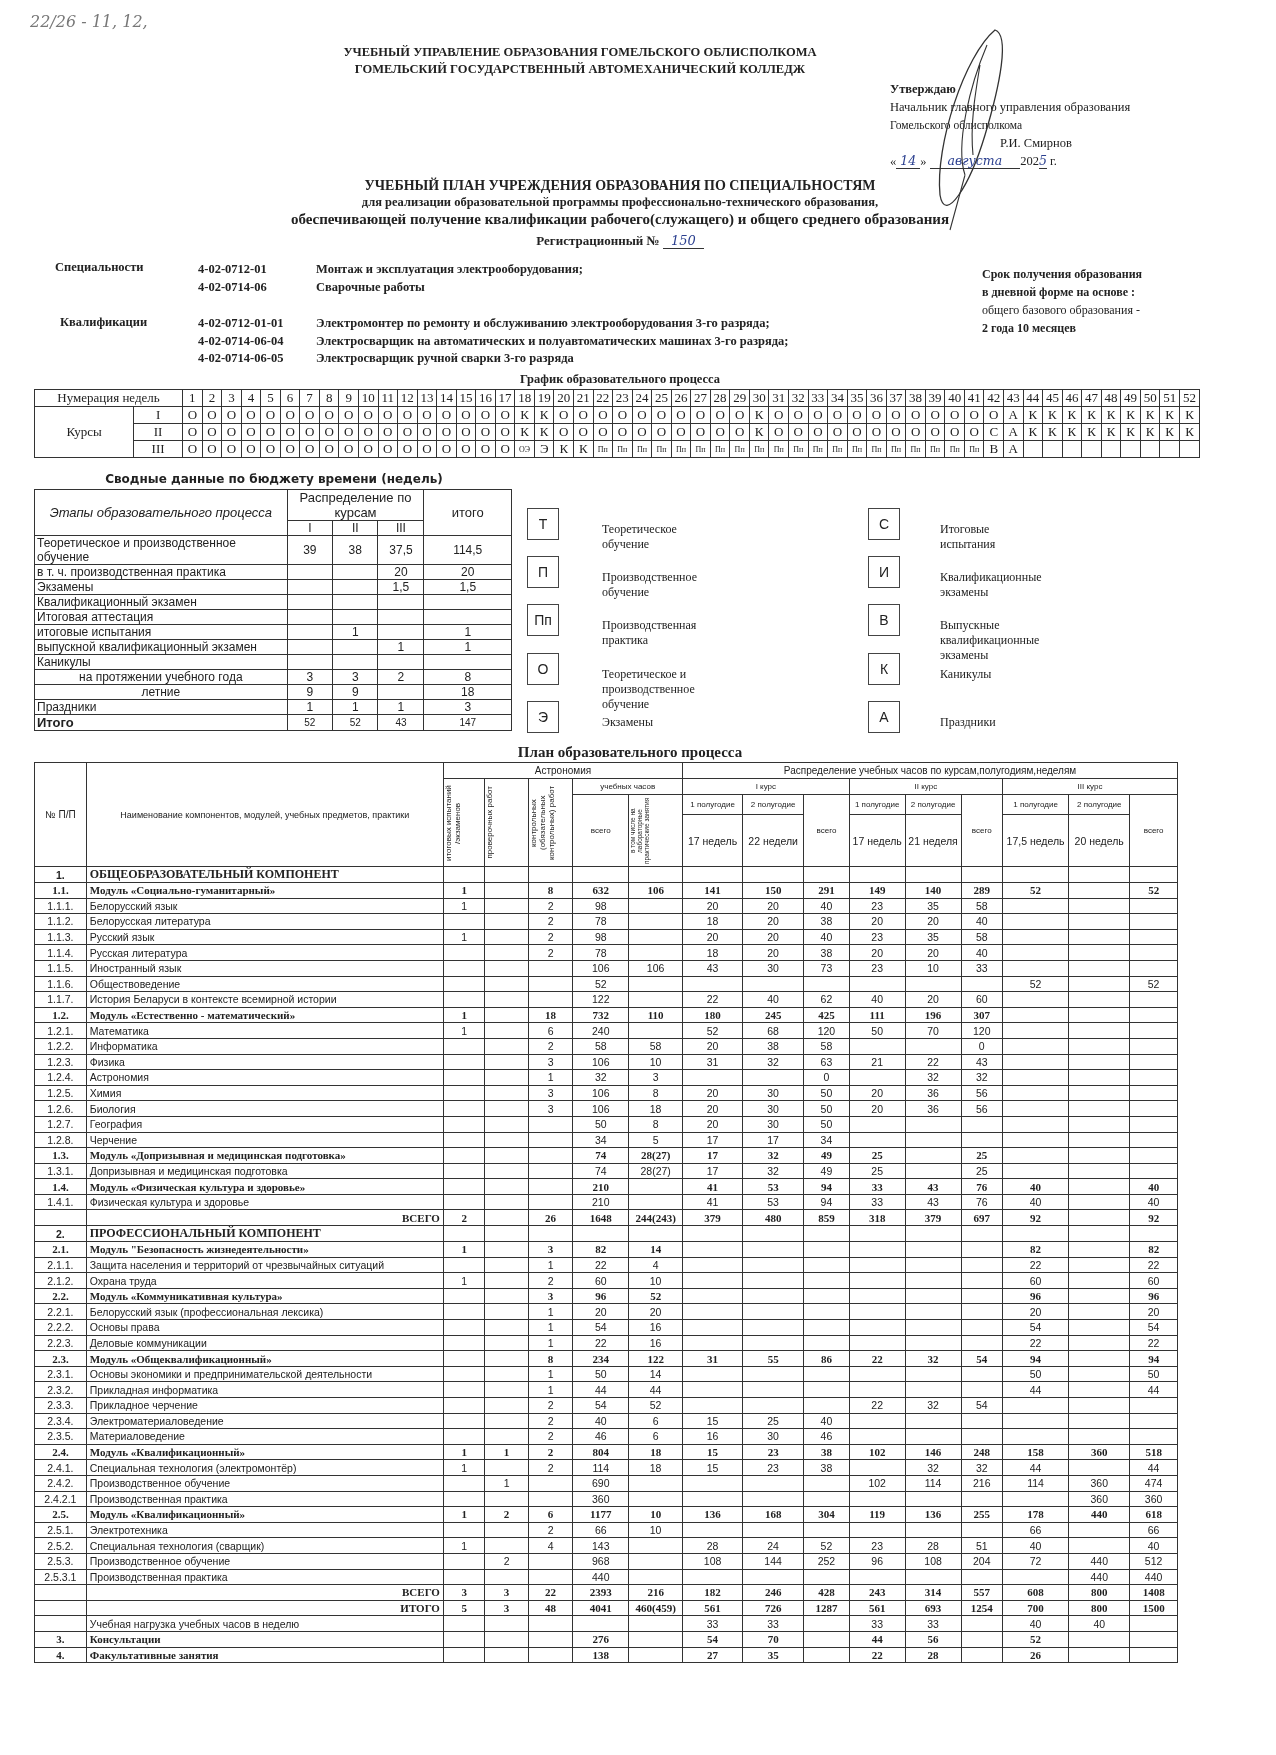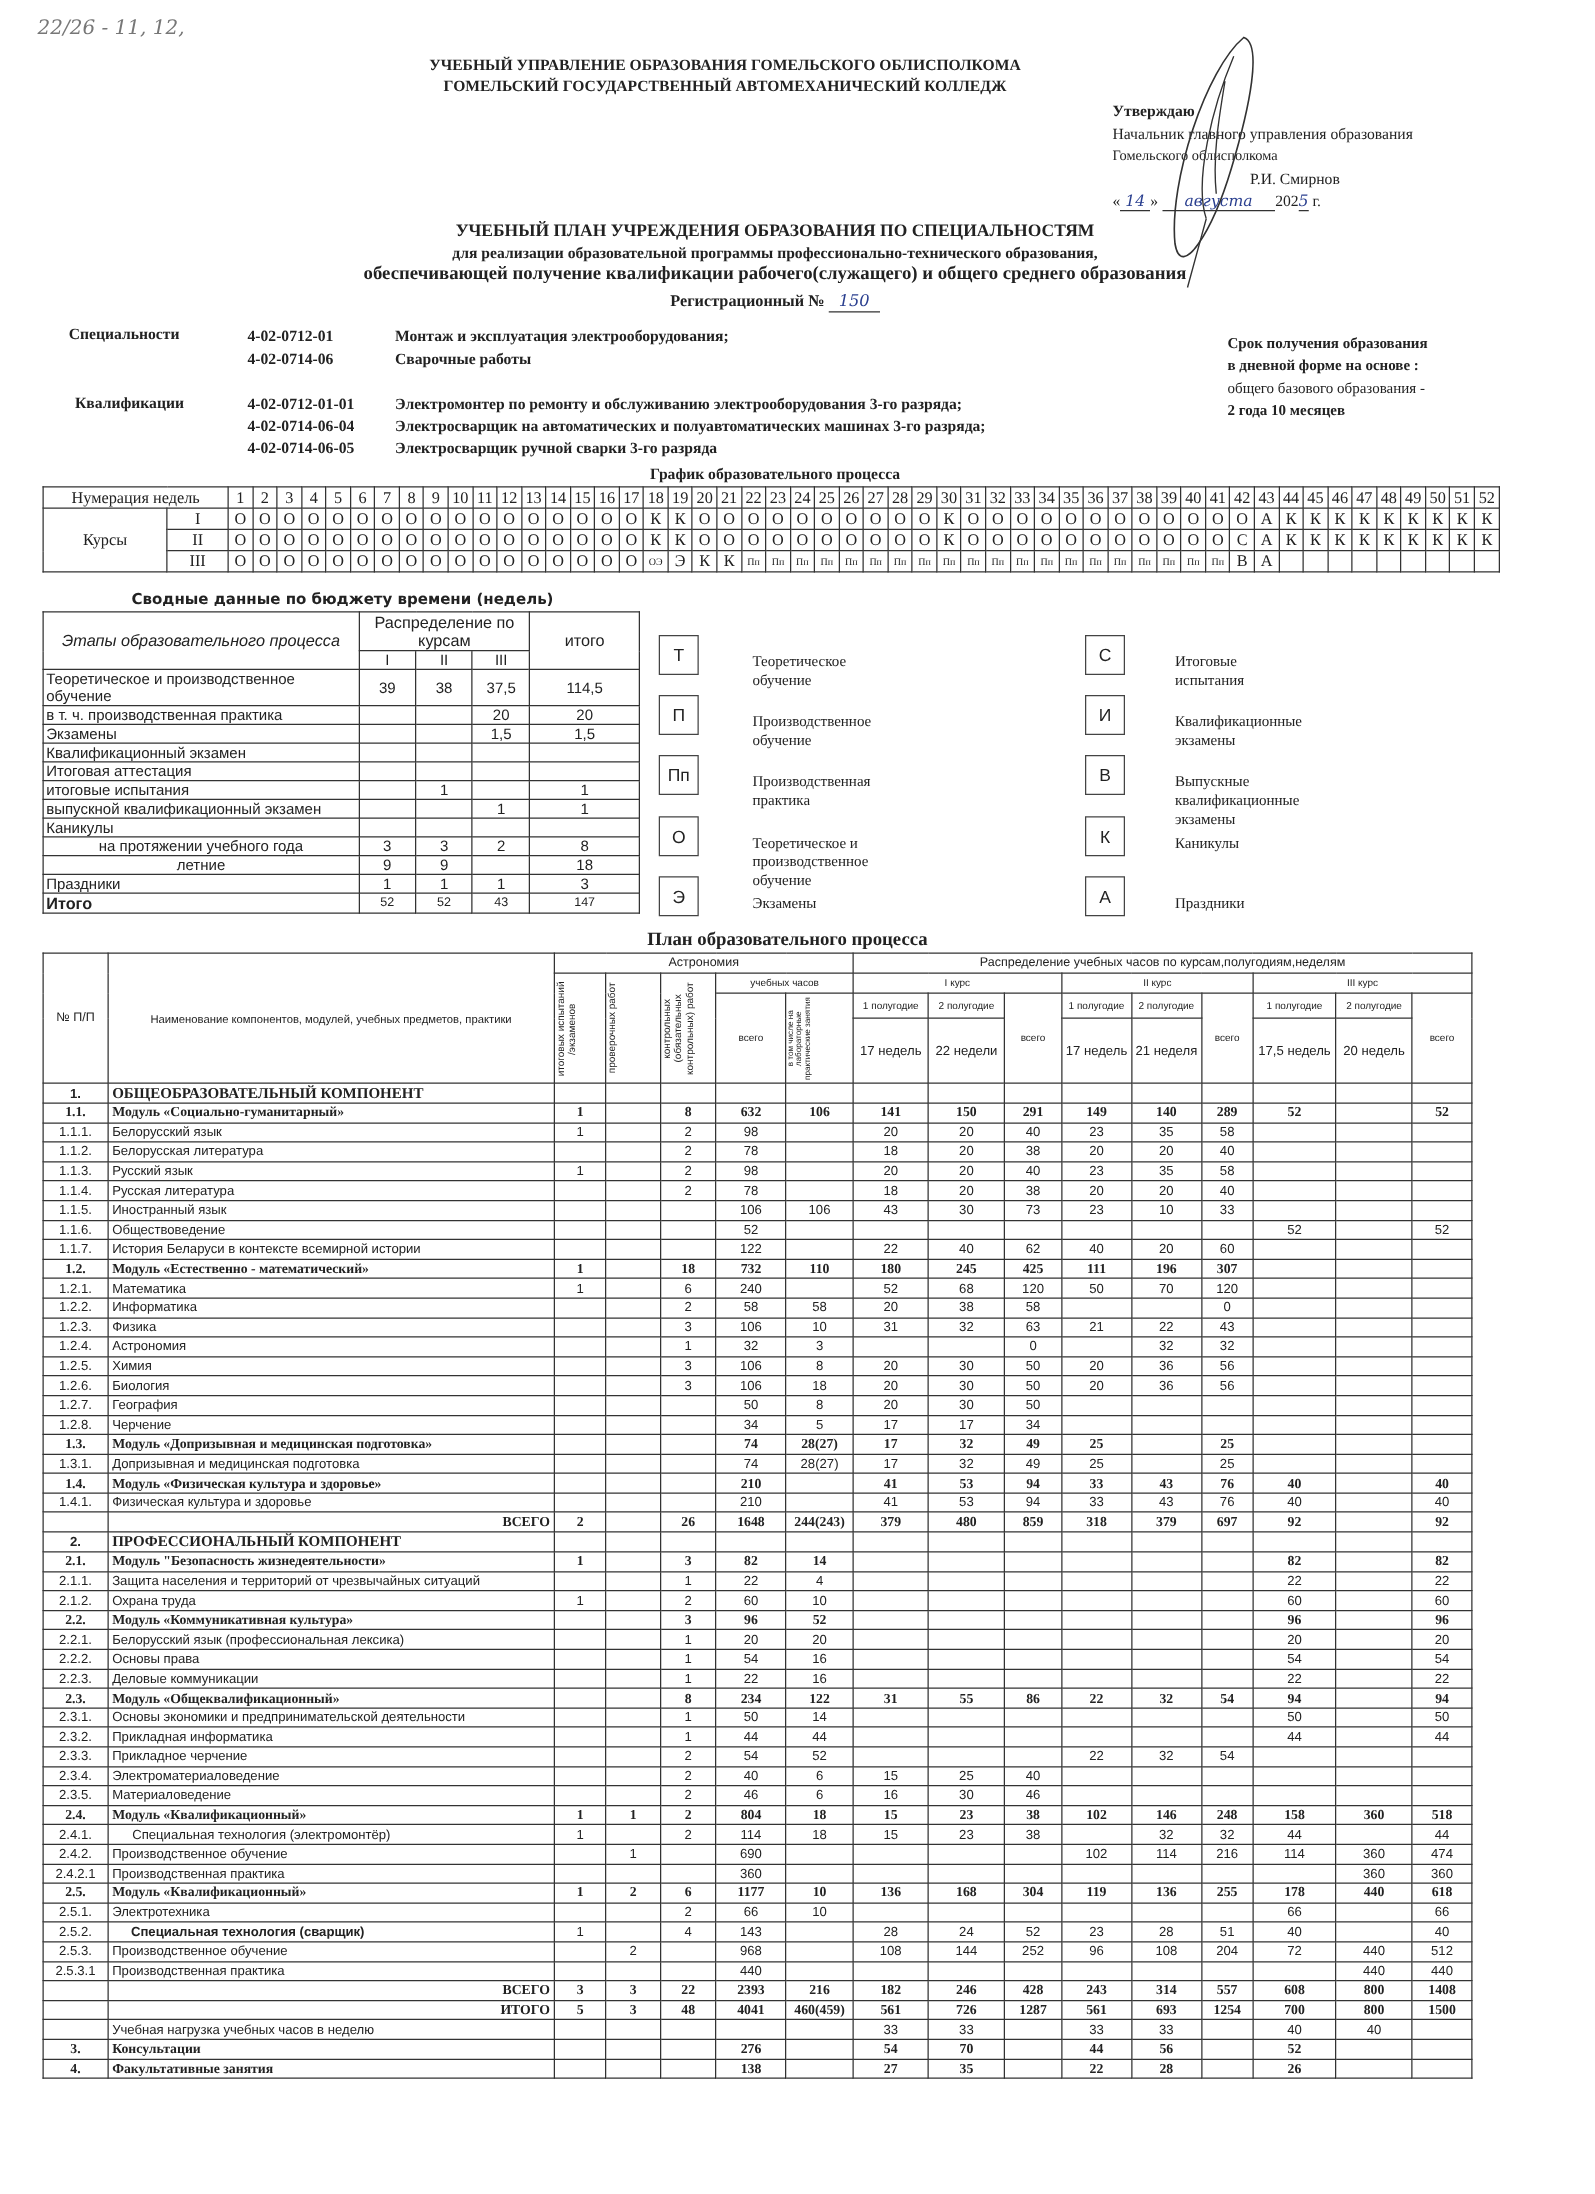--- a/index.html
+++ b/index.html
@@ -1178,21 +1178,21 @@
         <td class="num">38</td>
         <td class="num">102</td>
         <td class="num">146</td>
         <td class="num">248</td>
         <td class="num">158</td>
         <td class="num">360</td>
         <td class="num">518</td>
       </tr>
       <tr>
         <td class="n">2.4.1.</td>
-        <td style="padding-left: 19px;">Специальная технология (электромонтёр)</td>
+        <td style="padding-left: 3px;">Специальная технология (электромонтёр)</td>
         <td class="num">1</td>
         <td class="num"></td>
         <td class="num">2</td>
         <td class="num">114</td>
         <td class="num">18</td>
         <td class="num">15</td>
         <td class="num">23</td>
         <td class="num">38</td>
         <td class="num"></td>
         <td class="num">32</td>
@@ -1268,21 +1268,21 @@
         <td class="num"></td>
         <td class="num"></td>
         <td class="num"></td>
         <td class="num"></td>
         <td class="num">66</td>
         <td class="num"></td>
         <td class="num">66</td>
       </tr>
       <tr>
         <td class="n">2.5.2.</td>
-        <td style="padding-left: 18px; font-weight: bold;">Специальная технология  (сварщик)</td>
+        <td style="padding-left: 3px;">Специальная технология  (сварщик)</td>
         <td class="num">1</td>
         <td class="num"></td>
         <td class="num">4</td>
         <td class="num">143</td>
         <td class="num"></td>
         <td class="num">28</td>
         <td class="num">24</td>
         <td class="num">52</td>
         <td class="num">23</td>
         <td class="num">28</td>

